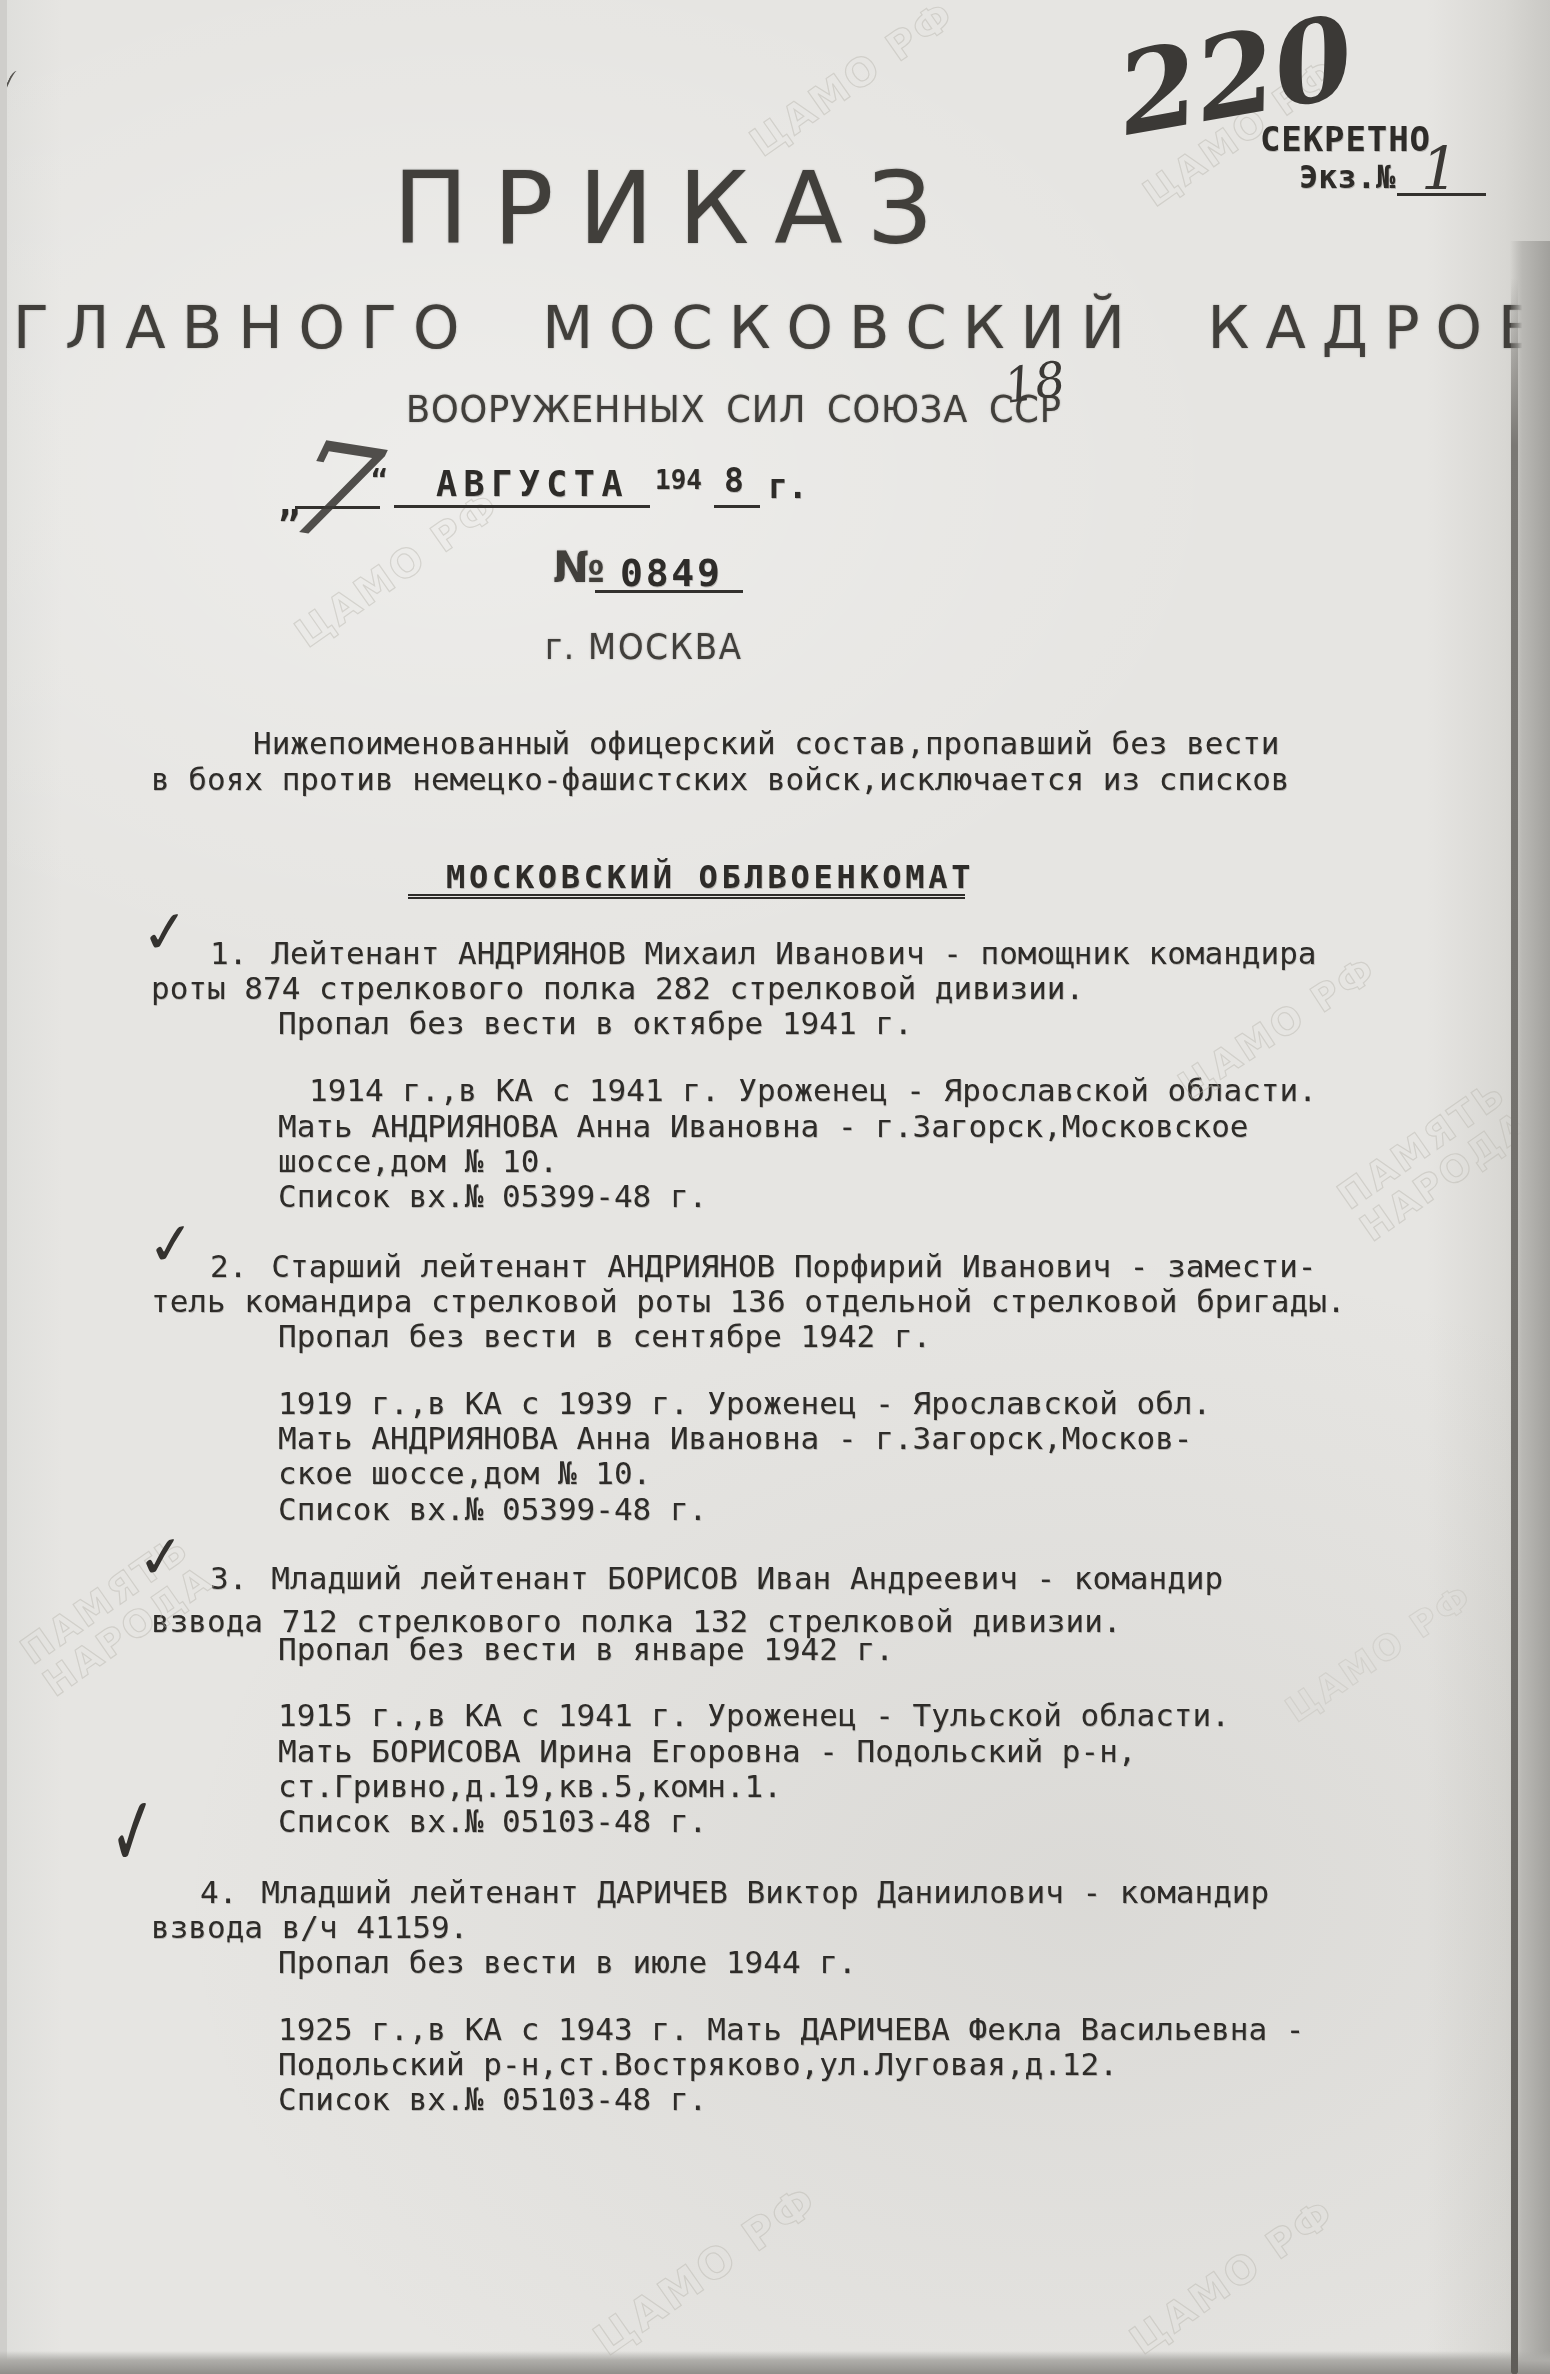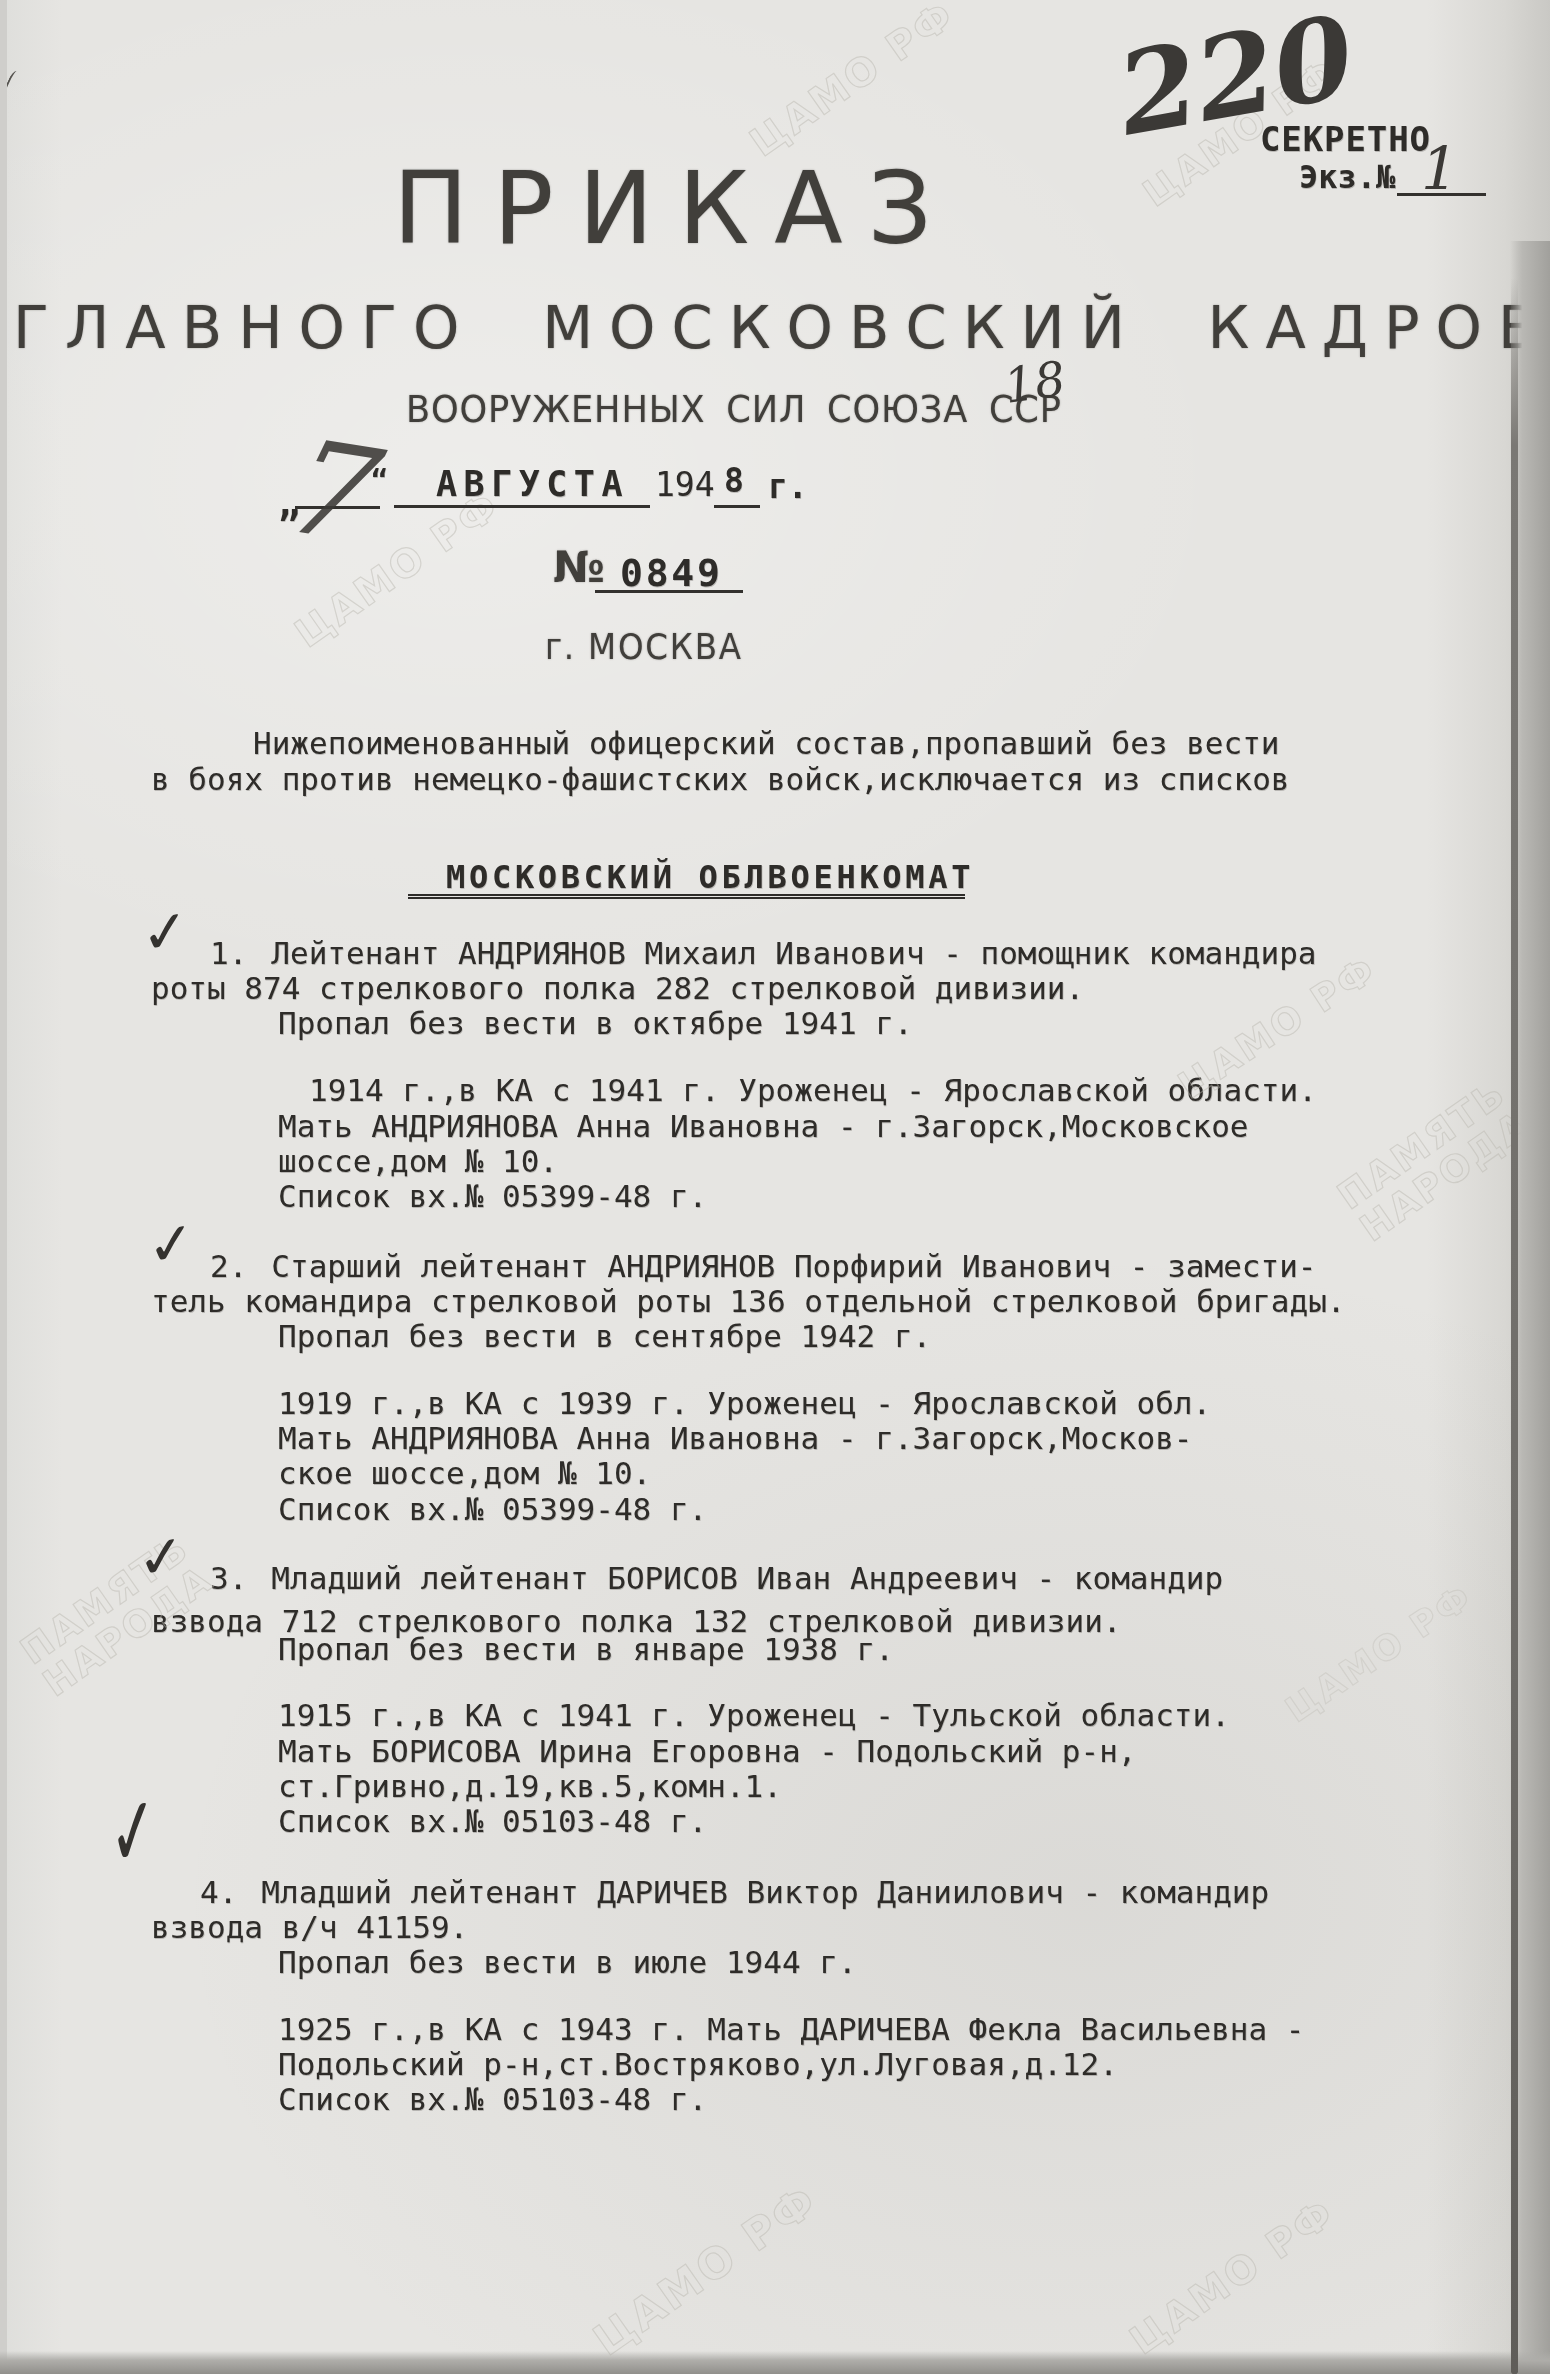--- a/index.html
+++ b/index.html
@@ -92,21 +92,21 @@
   <div class="abs stamp" style="left:13px;top:293px;font-size:59px;letter-spacing:16px;word-spacing:32px;">ГЛАВНОГО МОСКОВСКИЙ КАДРОВ</div>
   <div class="abs stamp" style="left:406px;top:388px;font-size:37px;letter-spacing:0.9px;word-spacing:9.3px;transform:scaleX(0.95);transform-origin:left;">ВООРУЖЕННЫХ СИЛ СОЮЗА ССР</div>
   <div class="abs hand" style="left:1004px;top:354px;font-size:48px;transform:rotate(-8deg);">18</div>
 
   <div class="abs tw" style="left:278px;top:482px;font-size:37px;font-weight:bold;">„</div>
   <div class="u-line" style="left:295px;top:506px;width:85px;"></div>
   <div class="abs hand" style="left:293px;top:416px;font-size:130px;transform:rotate(9deg) skewX(-6deg);opacity:0.88;">7</div>
   <div class="abs tw" style="left:371px;top:464px;font-size:28px;font-weight:bold;">“</div>
   <div class="abs tw" style="left:436px;top:464px;font-size:35px;font-weight:bold;letter-spacing:6.5px;">АВГУСТА</div>
   <div class="u-line" style="left:394px;top:505px;width:256px;"></div>
-  <div class="abs tw" style="left:655px;top:465px;font-size:33px;font-weight:normal;">194</div>
+  <div class="abs tw" style="left:655px;top:465px;font-size:26px;font-weight:bold;">194</div>
   <div class="abs tw" style="left:724px;top:461px;font-size:33px;font-weight:bold;">8</div>
   <div class="u-line" style="left:714px;top:505px;width:46px;"></div>
   <div class="abs tw" style="left:768px;top:467px;font-size:33px;font-weight:bold;">г.</div>
 
   <div class="abs stamp" style="left:553px;top:542px;font-size:43px;font-weight:bold;">№</div>
   <div class="abs tw" style="left:620px;top:551px;font-size:38px;font-weight:bold;letter-spacing:2.8px;">0849</div>
   <div class="u-line" style="left:595px;top:590px;width:148px;"></div>
 
   <div class="abs stamp" style="left:545px;top:627px;font-size:35px;letter-spacing:1.9px;transform:scaleX(0.93);transform-origin:left;">г. МОСКВА</div>
 
@@ -135,21 +135,21 @@
     <div class="e-line tw" style="left:278px;top:1385px;text-align:center;">1919 г.,в КА с 1939 г. Уроженец - Ярославской обл.</div>
     <div class="e-line tw" style="left:278px;top:1420px;">Мать АНДРИЯНОВА Анна Ивановна - г.Загорск,Москов-</div>
     <div class="e-line tw" style="left:278px;top:1455px;">ское шоссе,дом № 10.</div>
     <div class="e-line tw" style="left:278px;top:1491px;">Список вх.№ 05399-48 г.</div>
   </div>
 
   <div class="entry">
     <div class="e-check" style="left:137px;top:1523px;">✓</div>
     <div class="e-line tw" style="left:210px;top:1560px;"><span class="e-num">3.</span><span>Младший лейтенант БОРИСОВ Иван Андреевич - командир</span></div>
     <div class="e-line tw" style="left:151px;top:1595px;margin-top:8px;">взвода 712 стрелкового полка 132 стрелковой дивизии.</div>
-    <div class="e-line tw" style="left:278px;top:1631px;">Пропал без вести в январе 1938 г.</div>
+    <div class="e-line tw" style="left:278px;top:1631px;">Пропал без вести в январе 1942 г.</div>
     <div class="e-line tw" style="left:278px;top:1697px;">1915 г.,в КА с 1941 г. Уроженец - Тульской области.</div>
     <div class="e-line tw" style="left:278px;top:1733px;">Мать БОРИСОВА Ирина Егоровна - Подольский р-н,</div>
     <div class="e-line tw" style="left:278px;top:1768px;">ст.Гривно,д.19,кв.5,комн.1.</div>
     <div class="e-line tw" style="left:278px;top:1803px;">Список вх.№ 05103-48 г.</div>
   </div>
 
   <div class="entry">
     <div class="e-check" style="left:109px;top:1798px;transform:rotate(-4deg) scaleY(1.7);">✓</div>
     <div class="e-line tw" style="left:200px;top:1874px;"><span class="e-num">4.</span><span>Младший лейтенант ДАРИЧЕВ Виктор Даниилович - командир</span></div>
     <div class="e-line tw" style="left:151px;top:1909px;text-align:right;">взвода в/ч 41159.</div>

